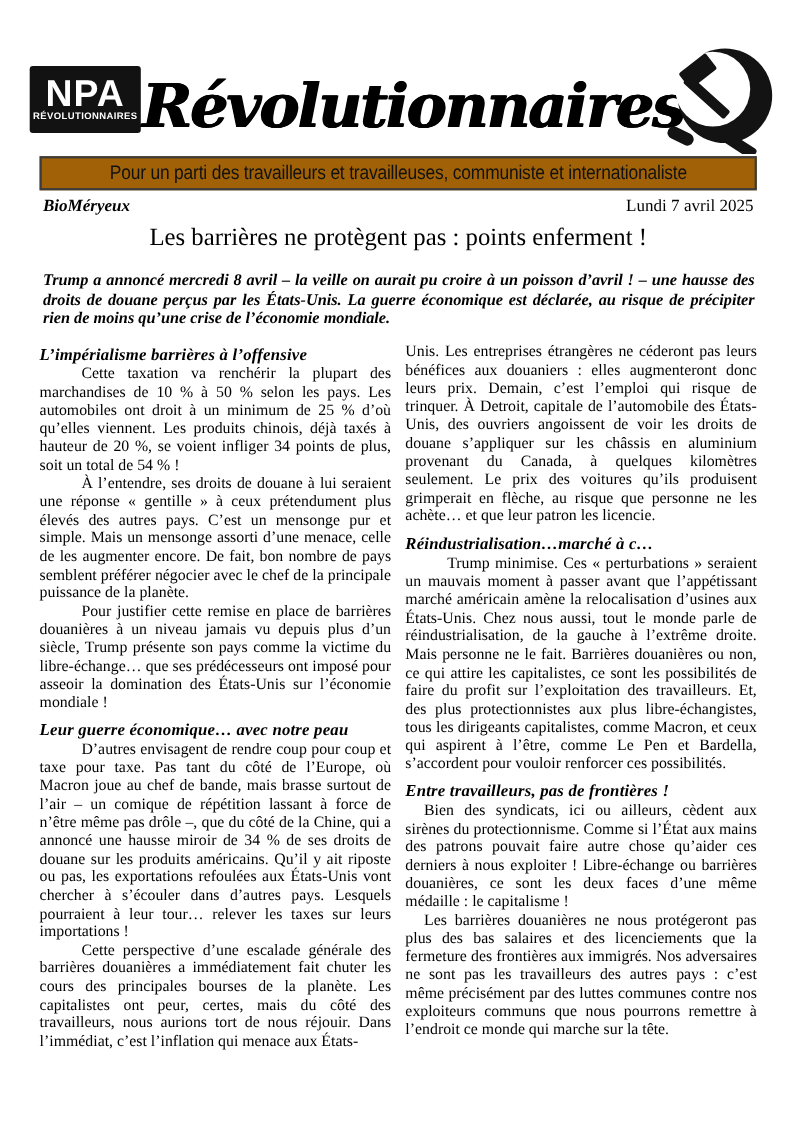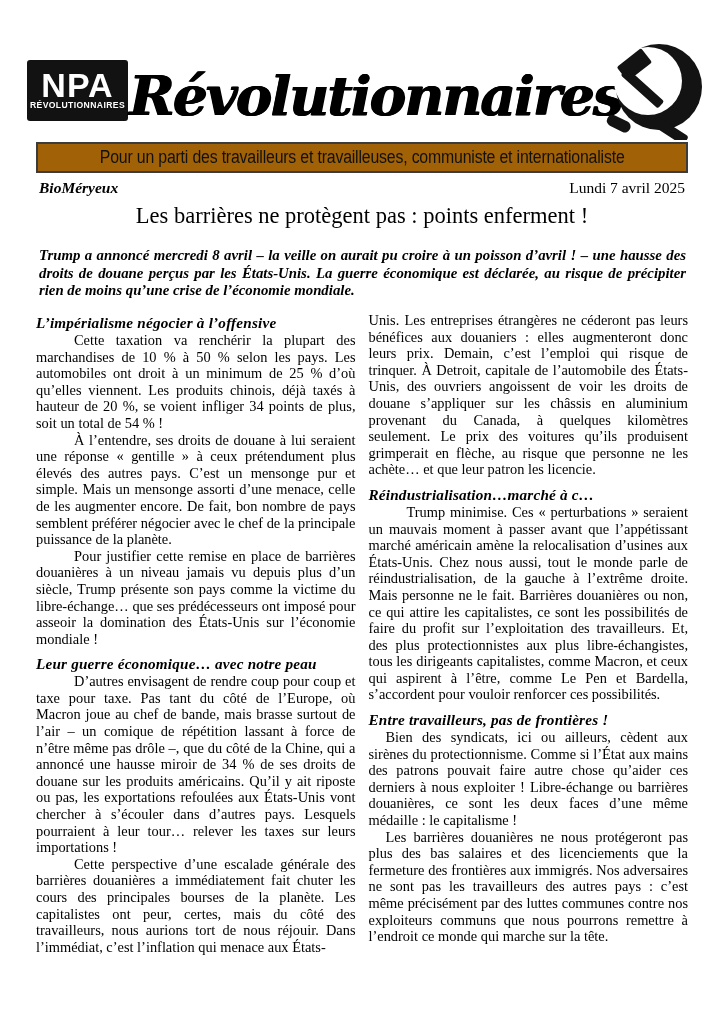--- a/index.html
+++ b/index.html
@@ -95,21 +95,21 @@
   <div class="meta-row">
     <span class="edition">BioMéryeux</span>
     <span class="date">Lundi 7 avril 2025</span>
   </div>
 
   <h1 class="headline">Les barrières ne protègent pas : points enferment !</h1>
   <p class="lede">Trump a annoncé mercredi 8 avril – la veille on aurait pu croire à un poisson d’avril ! – une hausse des droits de douane perçus par les États-Unis. La guerre économique est déclarée, au risque de précipiter rien de moins qu’une crise de l’économie mondiale.</p>
 
   <div class="columns">
     <div class="col" id="col-left">
-        <h3>L’impérialisme négocier à l’offensive</h3>
+        <h3>L’impérialisme barrières à l’offensive</h3>
         <p>Cette taxation va renchérir la plupart des marchandises de 10 % à 50 % selon les pays. Les automobiles ont droit à un minimum de 25 % d’où qu’elles viennent. Les produits chinois, déjà taxés à hauteur de 20 %, se voient infliger 34 points de plus, soit un total de 54 % !</p>
         <p>À l’entendre, ses droits de douane à lui seraient une réponse « gentille » à ceux prétendument plus élevés des autres pays. C’est un mensonge pur et simple. Mais un mensonge assorti d’une menace, celle de les augmenter encore. De fait, bon nombre de pays semblent préférer négocier avec le chef de la principale puissance de la planète.</p>
         <p>Pour justifier cette remise en place de barrières douanières à un niveau jamais vu depuis plus d’un siècle, Trump présente son pays comme la victime du libre-échange… que ses prédécesseurs ont imposé pour asseoir la domination des États-Unis sur l’économie mondiale !</p>
         <h3>Leur guerre économique… avec notre peau</h3>
         <p>D’autres envisagent de rendre coup pour coup et taxe pour taxe. Pas tant du côté de l’Europe, où Macron joue au chef de bande, mais brasse surtout de l’air – un comique de répétition lassant à force de n’être même pas drôle –, que du côté de la Chine, qui a annoncé une hausse miroir de 34 % de ses droits de douane sur les produits américains. Qu’il y ait riposte ou pas, les exportations refoulées aux États-Unis vont chercher à s’écouler dans d’autres pays. Lesquels pourraient à leur tour…  relever les taxes sur leurs importations !</p>
         <p>Cette perspective d’une escalade générale des barrières douanières a immédiatement fait chuter les cours des principales bourses de la planète. Les capitalistes ont peur, certes, mais du côté des travailleurs, nous aurions tort de nous réjouir. Dans l’immédiat, c’est l’inflation qui menace aux États-</p>
       </div>
     <div class="col" id="col-right">
         <p class="no-indent">Unis. Les entreprises étrangères ne céderont pas leurs bénéfices aux douaniers : elles augmenteront donc leurs prix. Demain, c’est l’emploi qui risque de trinquer. À Detroit, capitale de l’automobile des États-Unis, des ouvriers angoissent de voir les droits de douane s’appliquer sur les châssis en aluminium provenant du Canada, à quelques kilomètres seulement. Le prix des voitures qu’ils produisent grimperait en flèche, au risque que personne ne les achète… et que leur patron les licencie.</p>
         <h3>Réindustrialisation…marché à c…</h3>

